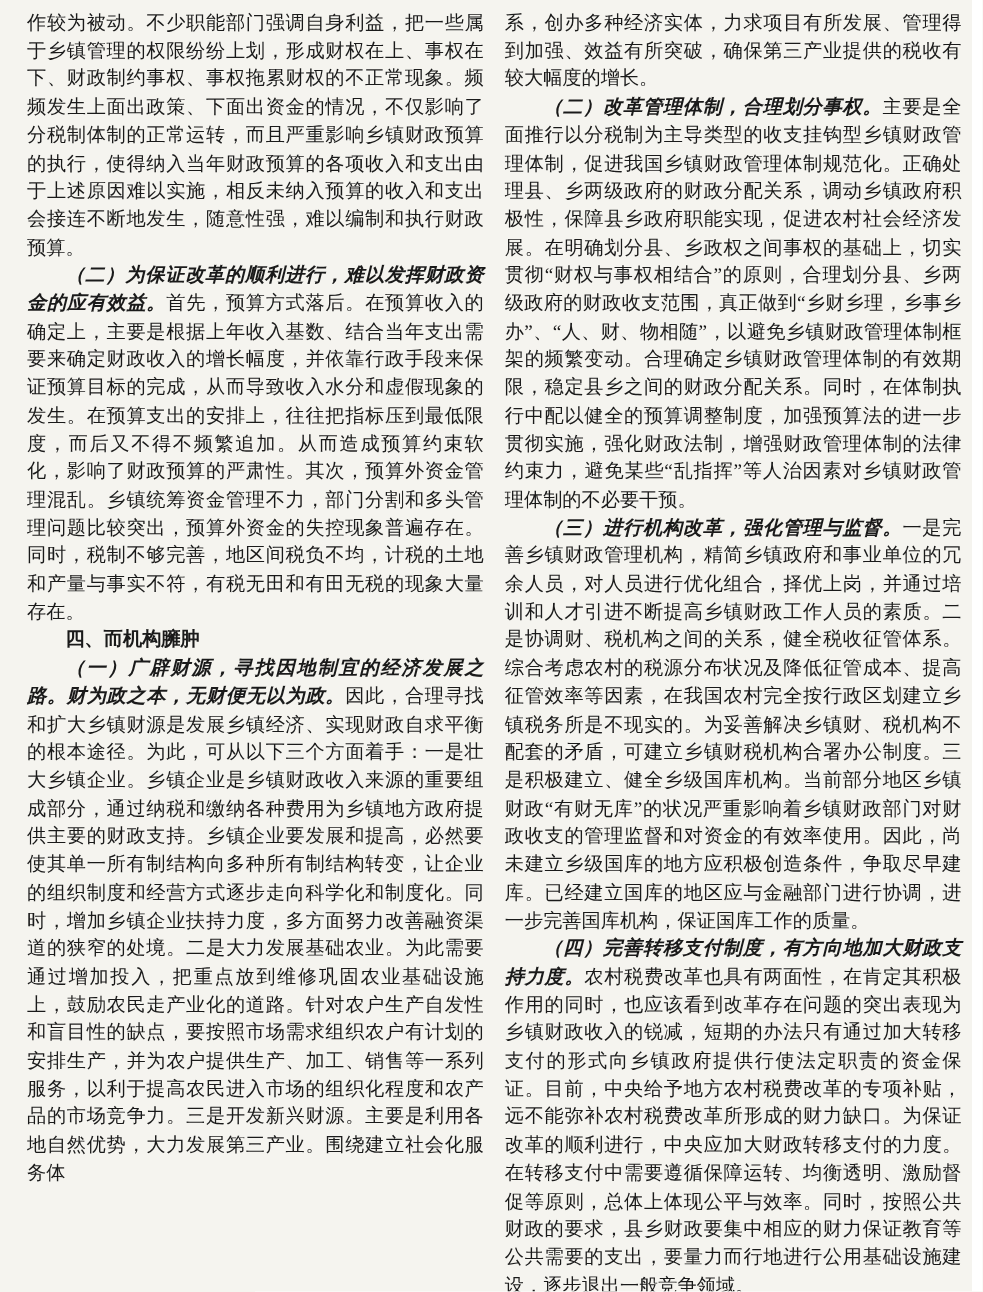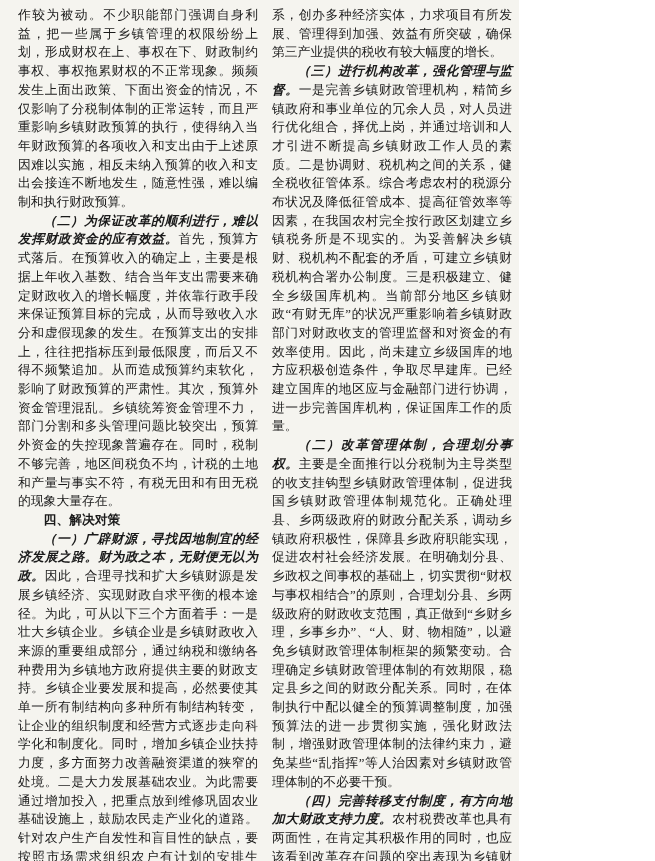--- a/index.html
+++ b/index.html
@@ -1,18 +1,18 @@
 <!DOCTYPE html>
 <html><head>
 <meta charset="utf-8">
 <style>
   html,body{margin:0;padding:0;}
   .page{
     position:relative;
-    width:519px;height:861px;
+    width:648px;height:861px;
     box-sizing:border-box;
     background:#f5f4ef;
     color:#1a1a1a;
     font-family:"Liberation Serif","DejaVu Serif",serif;
     font-size:12.8px;
     line-height:18.7px;
     padding:6px 7px 0 18px;
     display:flex;
     gap:14px;
     overflow:hidden;
@@ -34,31 +34,31 @@
 <body>
 
 <div class="page">
 
   <div class="col">
     <p class="cont">作较为被动。不少职能部门强调自身利益，把一些属于乡镇管理的权限纷纷上划，形成财权在上、事权在下、财政制约事权、事权拖累财权的不正常现象。频频发生上面出政策、下面出资金的情况，不仅影响了分税制体制的正常运转，而且严重影响乡镇财政预算的执行，使得纳入当年财政预算的各项收入和支出由于上述原因难以实施，相反未纳入预算的收入和支出会接连不断地发生，随意性强，难以编制和执行财政预算。</p>
 
     <p><span class="lead">（二）为保证改革的顺利进行，难以发挥财政资金的应有效益。</span><span>首先，预算方式落后。在预算收入的确定上，主要是根据上年收入基数、结合当年支出需要来确定财政收入的增长幅度，并依靠行政手段来保证预算目标的完成，从而导致收入水分和虚假现象的发生。在预算支出的安排上，往往把指标压到最低限度，而后又不得不频繁追加。从而造成预算约束软化，影响了财政预算的严肃性。其次，预算外资金管理混乱。乡镇统筹资金管理不力，部门分割和多头管理问题比较突出，预算外资金的失控现象普遍存在。同时，税制不够完善，地区间税负不均，计税的土地和产量与事实不符，有税无田和有田无税的现象大量存在。</span></p>
 
 
-    <p class="heading">四、解决对策</p>
+    <p class="heading">四、而机构臃肿</p>
 
     <p><span class="lead">（一）广辟财源，寻找因地制宜的经济发展之路。财为政之本，无财便无以为政。</span><span>因此，合理寻找和扩大乡镇财源是发展乡镇经济、实现财政自求平衡的根本途径。为此，可从以下三个方面着手：一是壮大乡镇企业。乡镇企业是乡镇财政收入来源的重要组成部分，通过纳税和缴纳各种费用为乡镇地方政府提供主要的财政支持。乡镇企业要发展和提高，必然要使其单一所有制结构向多种所有制结构转变，让企业的组织制度和经营方式逐步走向科学化和制度化。同时，增加乡镇企业扶持力度，多方面努力改善融资渠道的狭窄的处境。二是大力发展基础农业。为此需要通过增加投入，把重点放到维修巩固农业基础设施上，鼓励农民走产业化的道路。针对农户生产自发性和盲目性的缺点，要按照市场需求组织农户有计划的安排生产，并为农户提供生产、加工、销售等一系列服务，以利于提高农民进入市场的组织化程度和农产品的市场竞争力。三是开发新兴财源。主要是利用各地自然优势，大力发展第三产业。围绕建立社会化服务体</span></p>
   </div>
 
   <div class="col">
     <p class="cont">系，创办多种经济实体，力求项目有所发展、管理得到加强、效益有所突破，确保第三产业提供的税收有较大幅度的增长。</p>
 
+    <p><span class="lead">（二）改革管理体制，合理划分事权。</span><span>主要是全面推行以分税制为主导类型的收支挂钩型乡镇财政管理体制，促进我国乡镇财政管理体制规范化。正确处理县、乡两级政府的财政分配关系，调动乡镇政府积极性，保障县乡政府职能实现，促进农村社会经济发展。在明确划分县、乡政权之间事权的基础上，切实贯彻“财权与事权相结合”的原则，合理划分县、乡两级政府的财政收支范围，真正做到“乡财乡理，乡事乡办”、“人、财、物相随”，以避免乡镇财政管理体制框架的频繁变动。合理确定乡镇财政管理体制的有效期限，稳定县乡之间的财政分配关系。同时，在体制执行中配以健全的预算调整制度，加强预算法的进一步贯彻实施，强化财政法制，增强财政管理体制的法律约束力，避免某些“乱指挥”等人治因素对乡镇财政管理体制的不必要干预。</span></p>
+
     <p><span class="lead">（三）进行机构改革，强化管理与监督。</span><span>一是完善乡镇财政管理机构，精简乡镇政府和事业单位的冗余人员，对人员进行优化组合，择优上岗，并通过培训和人才引进不断提高乡镇财政工作人员的素质。二是协调财、税机构之间的关系，健全税收征管体系。综合考虑农村的税源分布状况及降低征管成本、提高征管效率等因素，在我国农村完全按行政区划建立乡镇税务所是不现实的。为妥善解决乡镇财、税机构不配套的矛盾，可建立乡镇财税机构合署办公制度。三是积极建立、健全乡级国库机构。当前部分地区乡镇财政“有财无库”的状况严重影响着乡镇财政部门对财政收支的管理监督和对资金的有效率使用。因此，尚未建立乡级国库的地方应积极创造条件，争取尽早建库。已经建立国库的地区应与金融部门进行协调，进一步完善国库机构，保证国库工作的质量。</span></p>
-
-    <p><span class="lead">（二）改革管理体制，合理划分事权。</span><span>主要是全面推行以分税制为主导类型的收支挂钩型乡镇财政管理体制，促进我国乡镇财政管理体制规范化。正确处理县、乡两级政府的财政分配关系，调动乡镇政府积极性，保障县乡政府职能实现，促进农村社会经济发展。在明确划分县、乡政权之间事权的基础上，切实贯彻“财权与事权相结合”的原则，合理划分县、乡两级政府的财政收支范围，真正做到“乡财乡理，乡事乡办”、“人、财、物相随”，以避免乡镇财政管理体制框架的频繁变动。合理确定乡镇财政管理体制的有效期限，稳定县乡之间的财政分配关系。同时，在体制执行中配以健全的预算调整制度，加强预算法的进一步贯彻实施，强化财政法制，增强财政管理体制的法律约束力，避免某些“乱指挥”等人治因素对乡镇财政管理体制的不必要干预。</span></p>
 
     <p><span class="lead">（四）完善转移支付制度，有方向地加大财政支持力度。</span><span>农村税费改革也具有两面性，在肯定其积极作用的同时，也应该看到改革存在问题的突出表现为乡镇财政收入的锐减，短期的办法只有通过加大转移支付的形式向乡镇政府提供行使法定职责的资金保证。目前，中央给予地方农村税费改革的专项补贴，远不能弥补农村税费改革所形成的财力缺口。为保证改革的顺利进行，中央应加大财政转移支付的力度。在转移支付中需要遵循保障运转、均衡透明、激励督促等原则，总体上体现公平与效率。同时，按照公共财政的要求，县乡财政要集中相应的财力保证教育等公共需要的支出，要量力而行地进行公用基础设施建设，逐步退出一般竞争领域。</span></p>
 
     <p class="author-line kai"><span class="bullet">●</span><span>作者单位：</span></p>
 
   </div>
 
 </div>
 
 </body></html>

